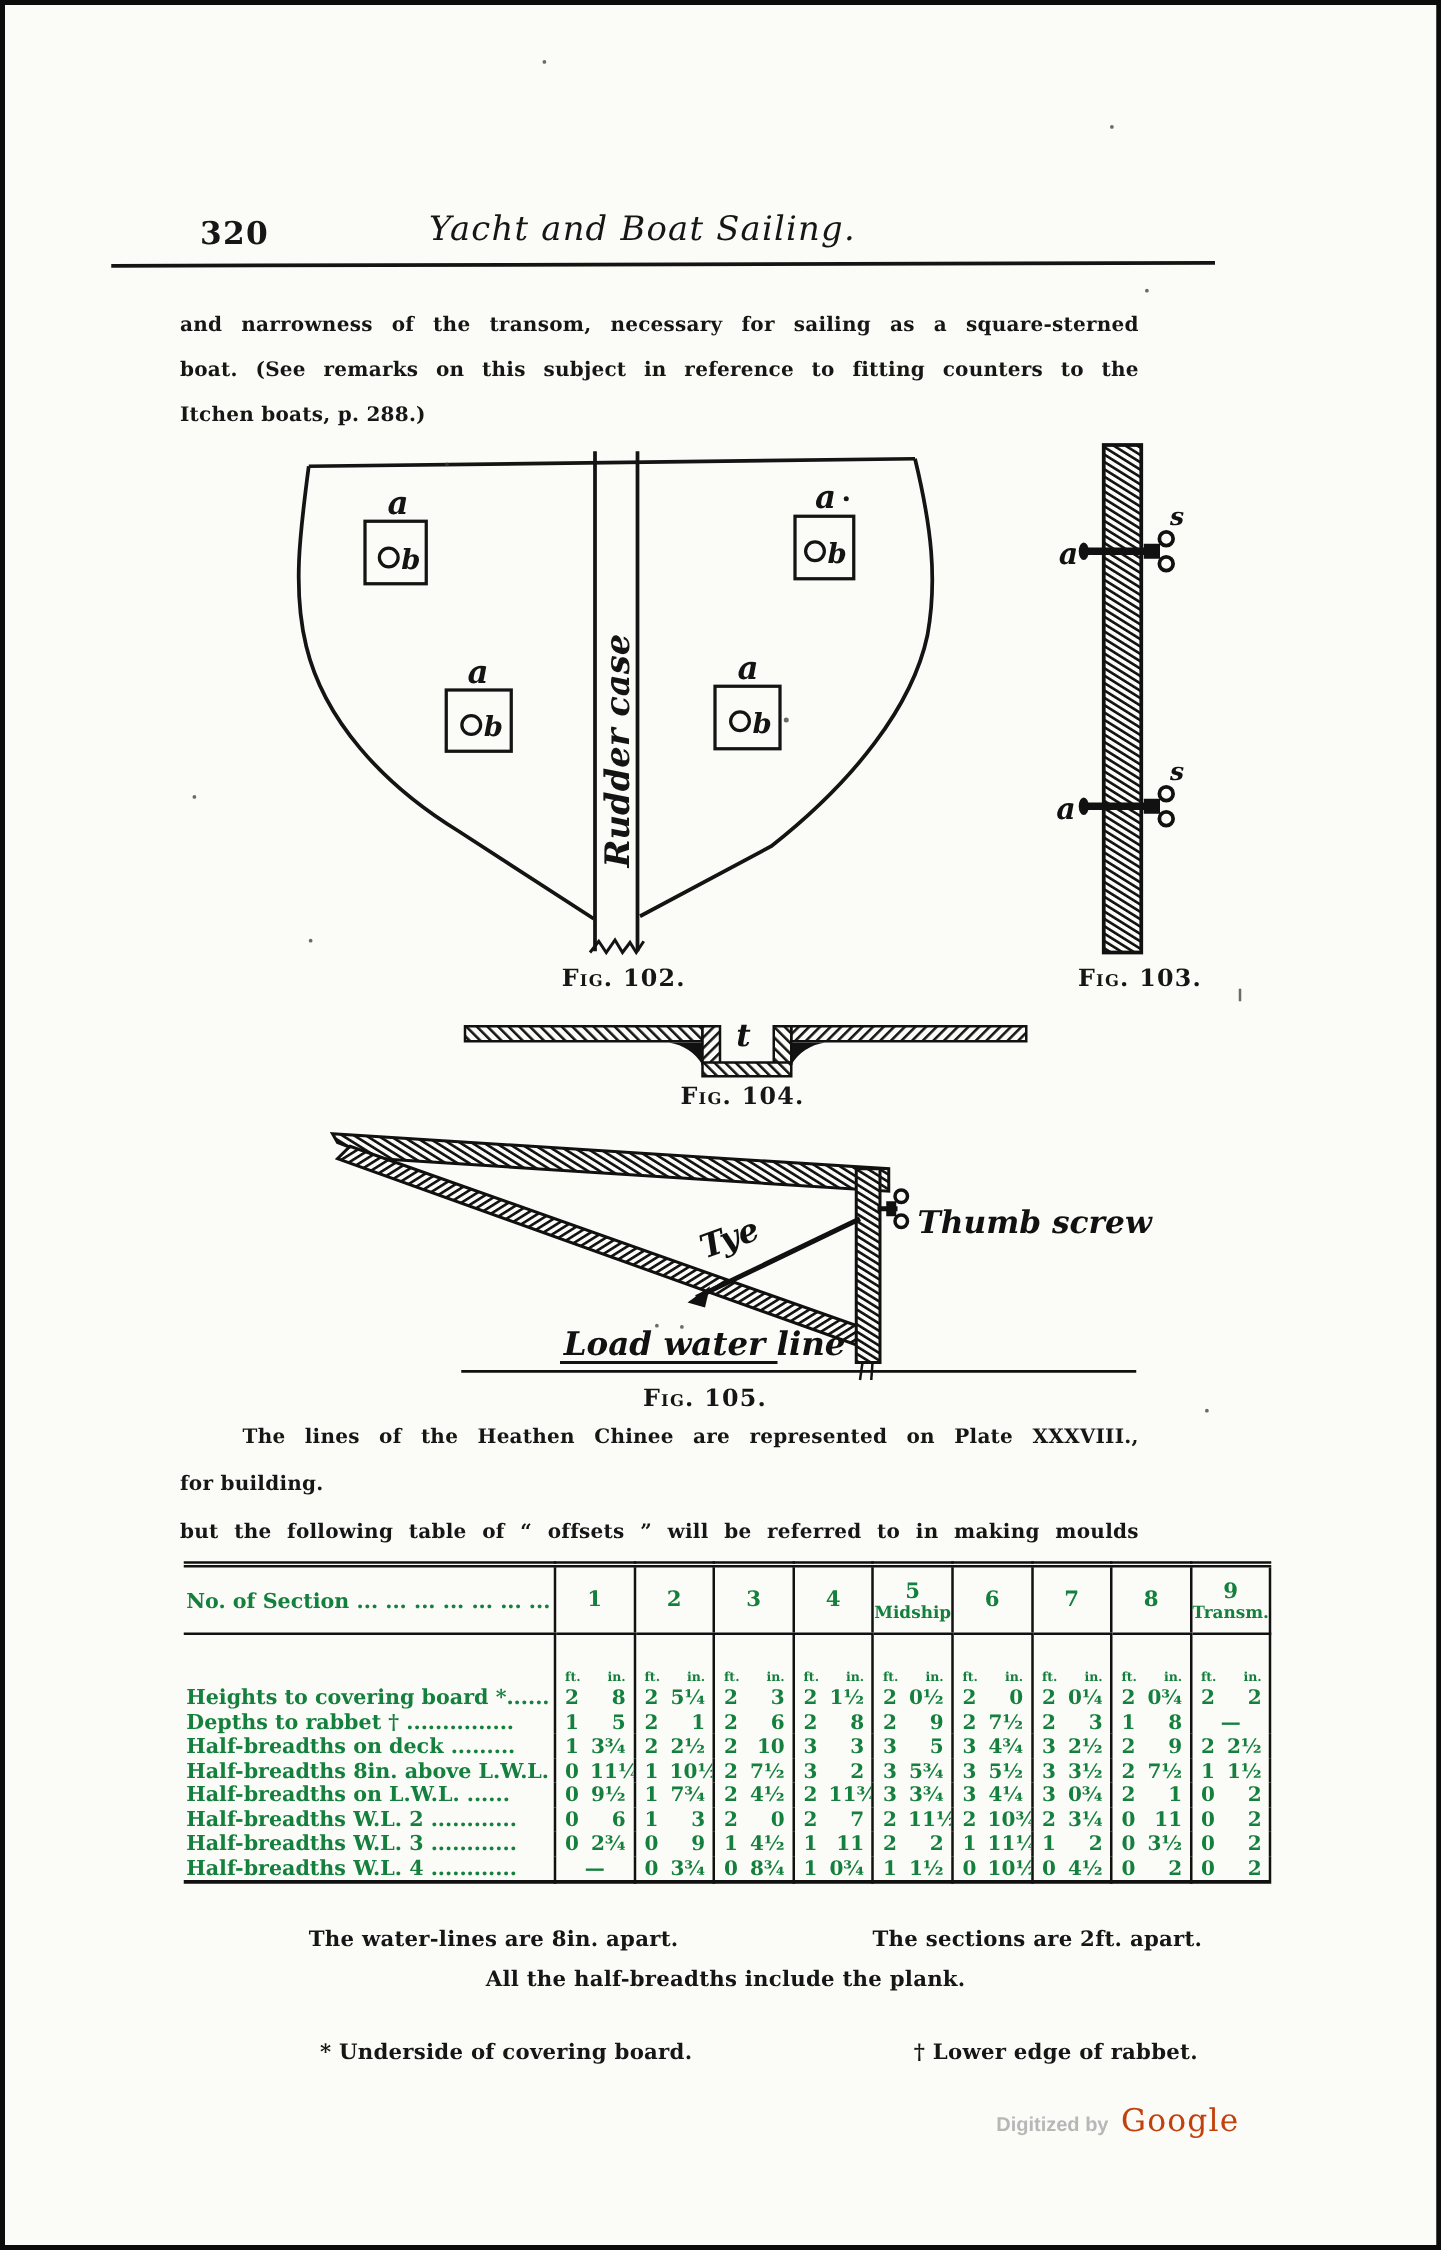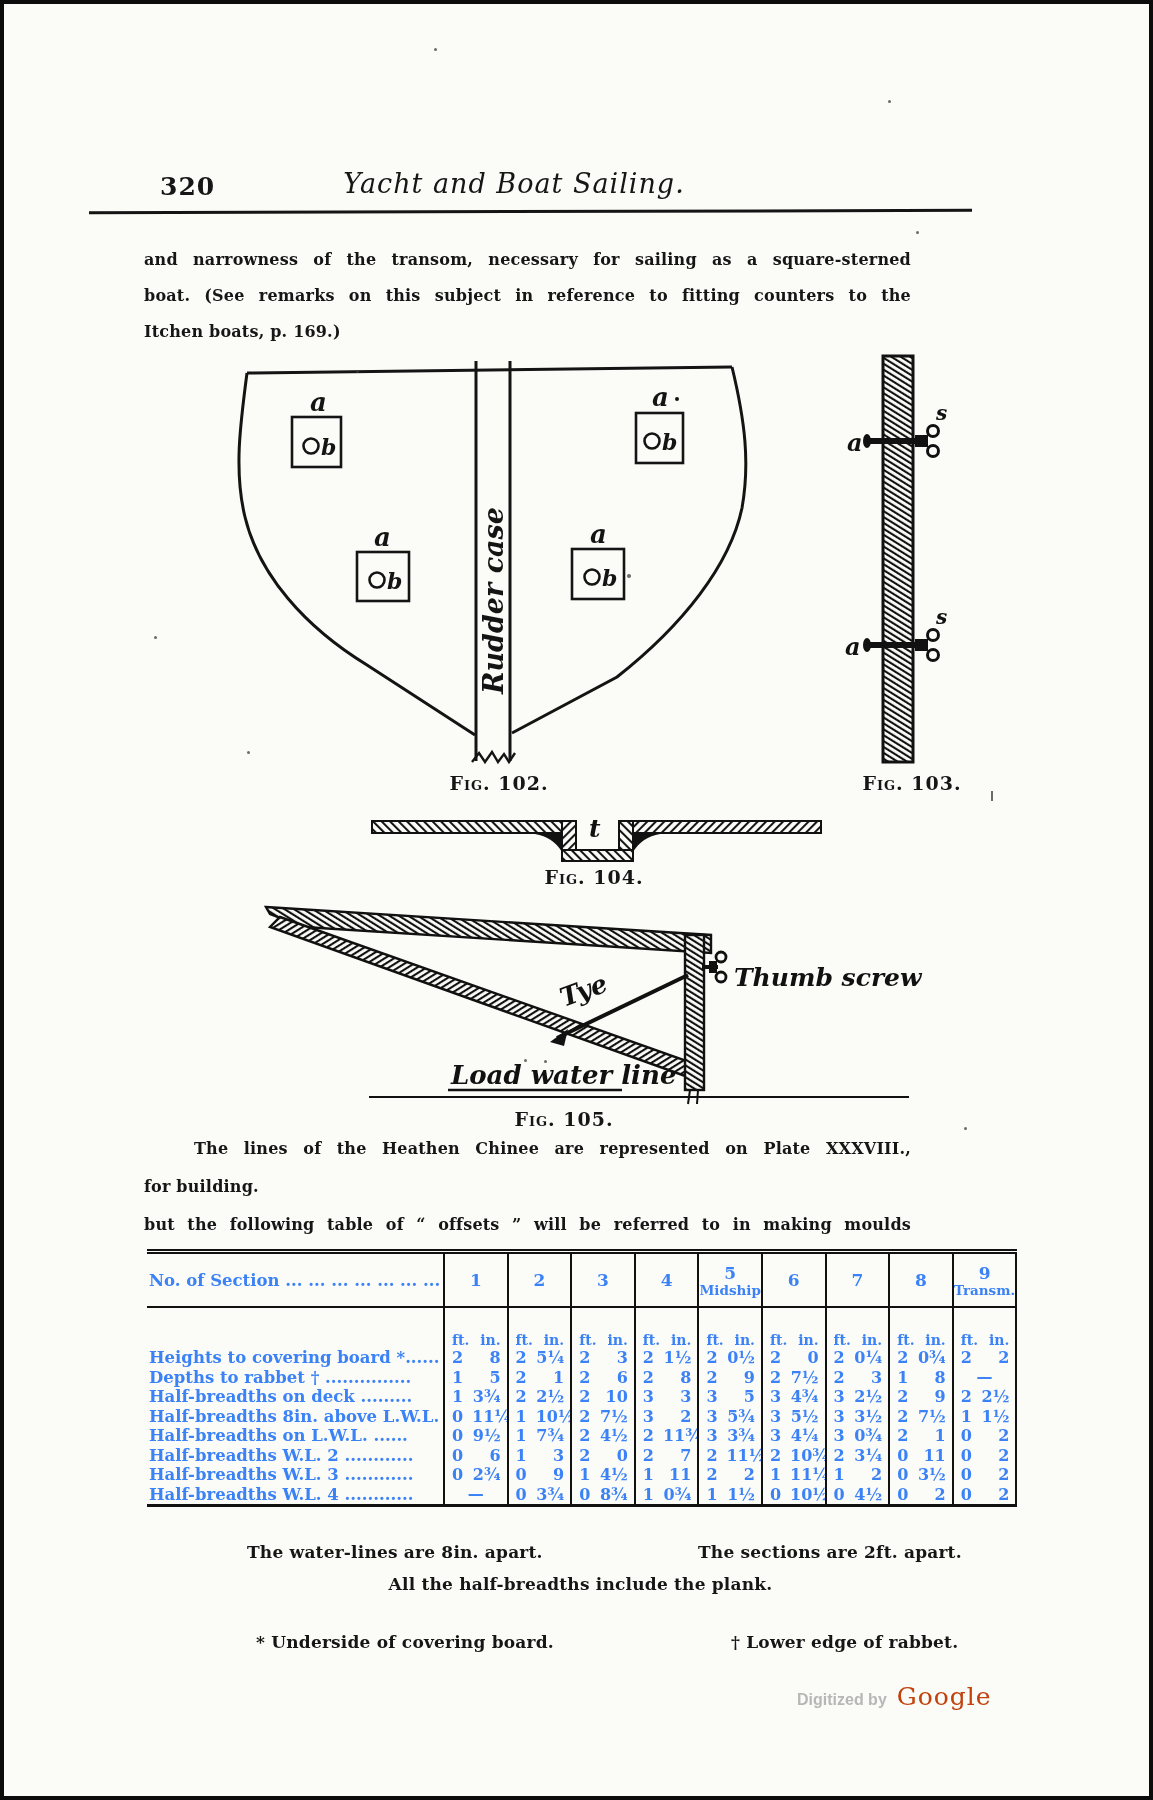--- a/index.html
+++ b/index.html
@@ -32,34 +32,34 @@
   .cap102{left:440px;top:768px;width:110px;}
   .cap103{left:853px;top:768px;width:110px;}
   .cap104{left:535px;top:862px;width:110px;}
   .cap105{left:505px;top:1104px;width:110px;}
   .figsvg{position:absolute;}
   
   .offsets-table{
     position:absolute;left:143px;top:1245px;
     border-collapse:collapse;table-layout:fixed;width:870px;
     border-top:5px double #111;border-bottom:3px solid #111;
-    font-weight:bold;color:#3b82f6;
+    font-weight:bold;color:#15803d;
   }
   .offsets-table th,.offsets-table td{padding:0;margin:0;}
   .lbl-col{width:297px;}
   .val-col{width:63.6px;}
   .head-row th{border-bottom:2px solid #111;height:52px;vertical-align:middle;}
   .head-row .lbl-cell{text-align:left;font-size:16.5px;padding-left:2px;white-space:nowrap;overflow:hidden;}
   .num{font-size:17px;text-align:center;line-height:20px;}
   .sub{font-size:13.5px;text-align:center;line-height:15px;}
   .unit-row td{height:40px;vertical-align:bottom;}
   .val-cell{font-size:16px;white-space:nowrap;overflow:hidden;}
   .val-cell .ft{display:inline-block;width:44%;text-align:left;box-sizing:border-box;padding-left:7px;}
   .val-cell .in{display:inline-block;width:56%;text-align:right;box-sizing:border-box;padding-right:6px;}
-  .unit-cell{font-size:14px;}
+  .unit-cell{font-size:10px;}
   .body-row td{height:19.5px;line-height:19.5px;vertical-align:middle;}
   .body-row .row-label{font-size:16.5px;text-align:left;padding-left:2px;white-space:nowrap;overflow:hidden;}
   .vline{border-left:2px solid #111;}
   .rline{border-right:2px solid #111;}
   .dash{text-align:center;}
   
   .note{position:absolute;font-size:17px;font-weight:bold;letter-spacing:0.2px;}
   .note-wl{left:243px;top:1538px;}
   .note-sec{left:694px;top:1538px;}
   .note-center{left:140px;top:1570px;width:873px;text-align:center;}
@@ -98,21 +98,21 @@
     </defs>
   </svg>
 
   <div class="page-number">320</div>
   <div class="running-title">Yacht and Boat Sailing.</div>
   <div class="header-rule"></div>
 
   <div class="para para1">
     <div class="line">and narrowness of the transom, necessary for sailing as a square-sterned</div>
     <div class="line">boat.  (See remarks on this subject in reference to fitting counters to the</div>
-    <div class="line last">Itchen boats, p. 169.)</div>
+    <div class="line last">Itchen boats, p. 288.)</div>
   </div>
 
   <svg class="figsvg" style="left:195px;top:350px" width="570" height="425" viewBox="195 350 570 425">
     <path d="M 243,369 L 728,363" fill="none" stroke="#141414" stroke-width="3"></path>
     <path d="M 243,369 C 236,422 230,468 241,513 C 255,571 301,623 363,661 L 471,731" fill="none" stroke="#141414" stroke-width="3"></path>
     <path d="M 728,363 C 741,417 746,459 738,504 C 726,561 679,621 613,673 L 508,729" fill="none" stroke="#141414" stroke-width="3"></path>
     <line x1="472" y1="357" x2="472" y2="757" stroke="#141414" stroke-width="3"></line>
     <line x1="506" y1="357" x2="506" y2="757" stroke="#141414" stroke-width="3"></line>
     <path d="M 468,758 l 7,-9 6,9 7,-10 6,10 6,-8 5,8 6,-9" fill="none" stroke="#141414" stroke-width="2.4"></path>
     <text transform="translate(499,690) rotate(-90)" font-size="27" font-style="italic" font-weight="bold" fill="#141414">Rudder case</text>

